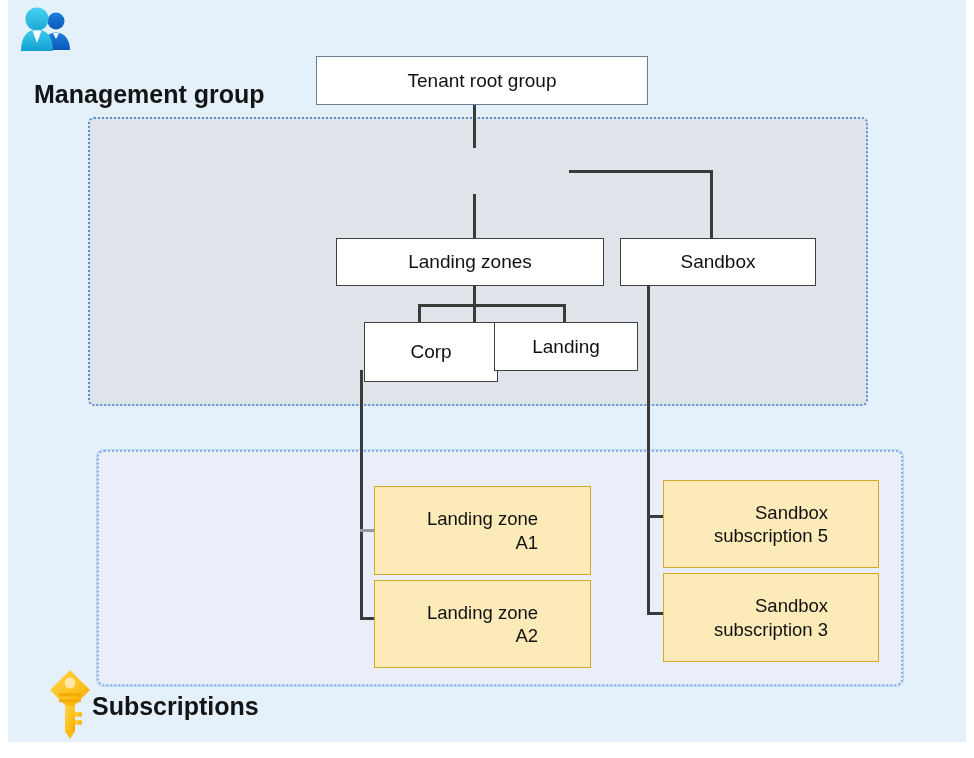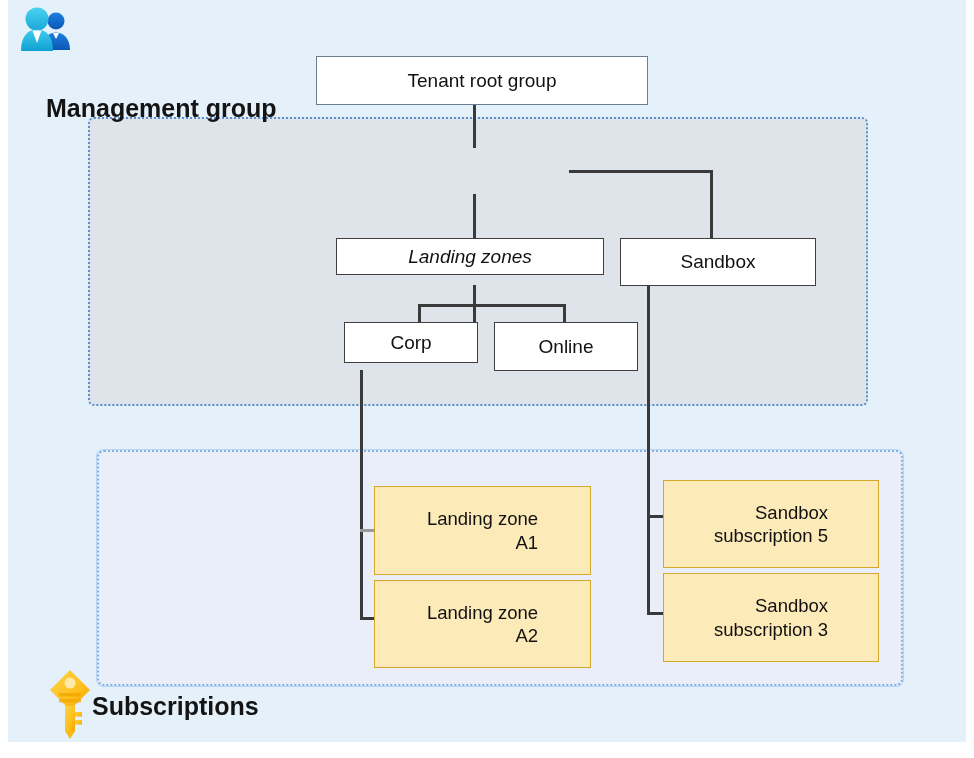--- a/index.html
+++ b/index.html
@@ -68,23 +68,23 @@
   }
   .node.sub {
     background: #fdeab9;
     border: 1.6px solid #d4a92a;
     font-size: 18.5px;
     z-index: 6;
   }
 
   #n-tenant   { left: 308px; top: 56px;  width: 332px; height: 49px; }
   #n-contoso  { left: 383px; top: 147px; width: 180px; height: 48px; }
-  #n-lz       { left: 328px; top: 238px; width: 268px; height: 37px; font-style: italic; }
+  #n-lz       { left: 328px; top: 238px; width: 268px; height: 48px; }
   #n-sandbox  { left: 612px; top: 238px; width: 196px; height: 48px; }
-  #n-corp     { left: 336px; top: 322px; width: 134px; height: 41px; }
+  #n-corp     { left: 356px; top: 322px; width: 134px; height: 60px; }
   #n-online   { left: 486px; top: 322px; width: 144px; height: 49px; }
 
   #s-lza1     { left: 366px; top: 486px; width: 217px; height: 89px; }
   #s-lza2     { left: 366px; top: 580px; width: 217px; height: 88px; }
   #s-sb1      { left: 655px; top: 480px; width: 216px; height: 88px; }
   #s-sb2      { left: 655px; top: 573px; width: 216px; height: 89px; }
 
   
   .conn {
     position: absolute;
@@ -118,21 +118,21 @@
 
   
   .caption {
     position: absolute;
     font-size: 25px;
     font-weight: bold;
     color: #141414;
     z-index: 8;
     white-space: nowrap;
   }
-  #cap-mg  { left: 26px; top: 94px; margin-left: 12px; }
+  #cap-mg  { left: 26px; top: 80px; }
   #cap-sub { left: 84px; top: 692px; text-align: center; }
 
   #icon-people { position: absolute; left: 12px; top: 6px; width: 52px; height: 46px; z-index: 8; }
   #icon-key    { position: absolute; left: 38px; top: 668px; width: 48px; height: 72px; z-index: 8; }
 </style>
 </head>
 <body>
 
 <div id="canvas">
 
@@ -165,21 +165,21 @@
 
   <div class="node" id="n-sandbox">
     <span>Sandbox</span>
   </div>
 
   <div class="node" id="n-corp">
     <span>Corp</span>
   </div>
 
   <div class="node" id="n-online">
-    <span>Online</span>
+    <span>Landing</span>
   </div>
 
   <div class="node sub" id="s-lza1">
     <span>
       <span>Landing zone</span><br>
       <span>A1</span>
     </span>
   </div>
 
   <div class="node sub" id="s-lza2">

